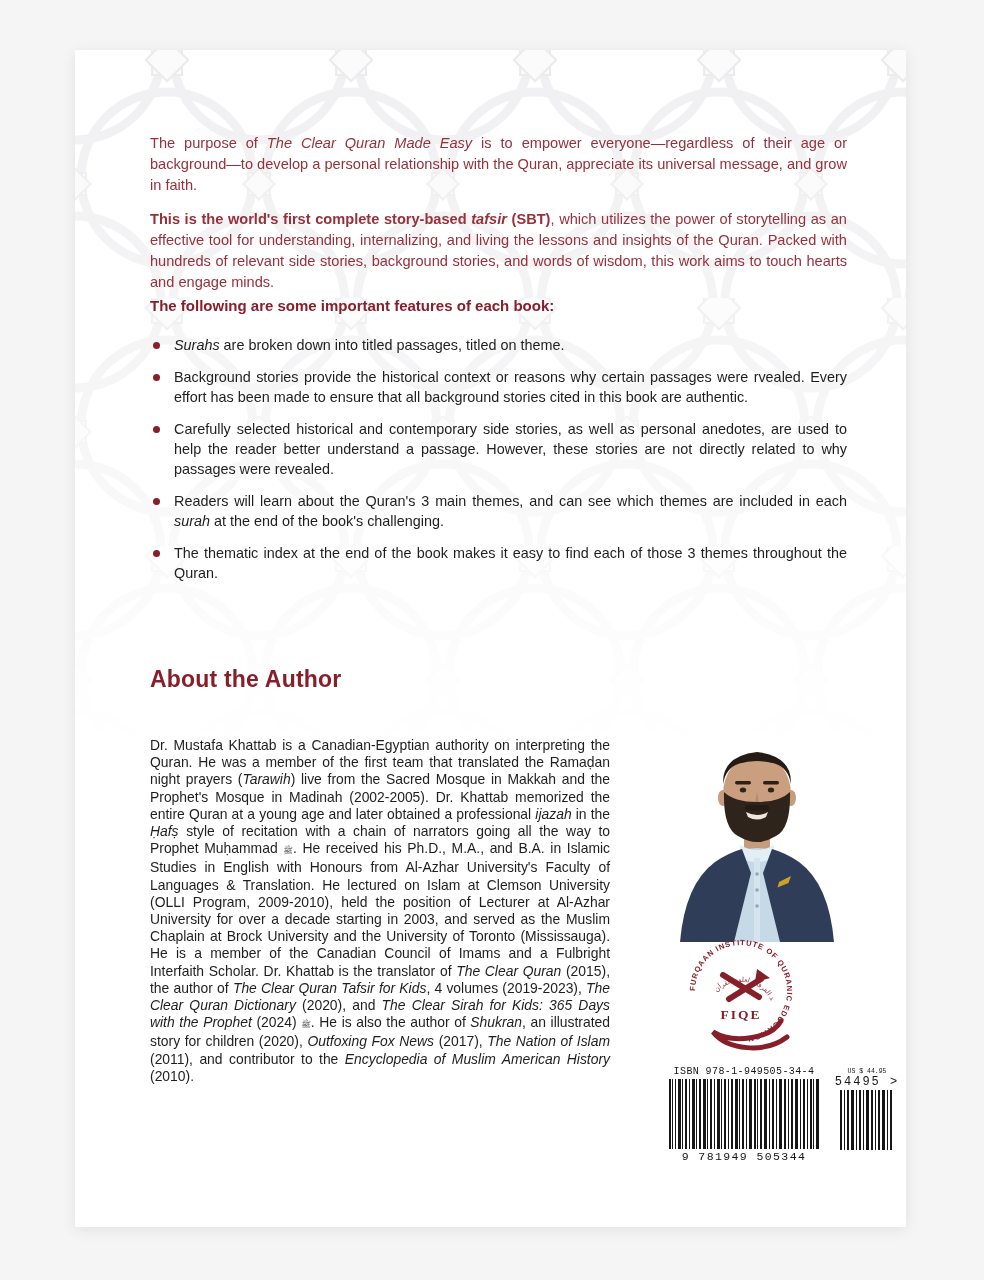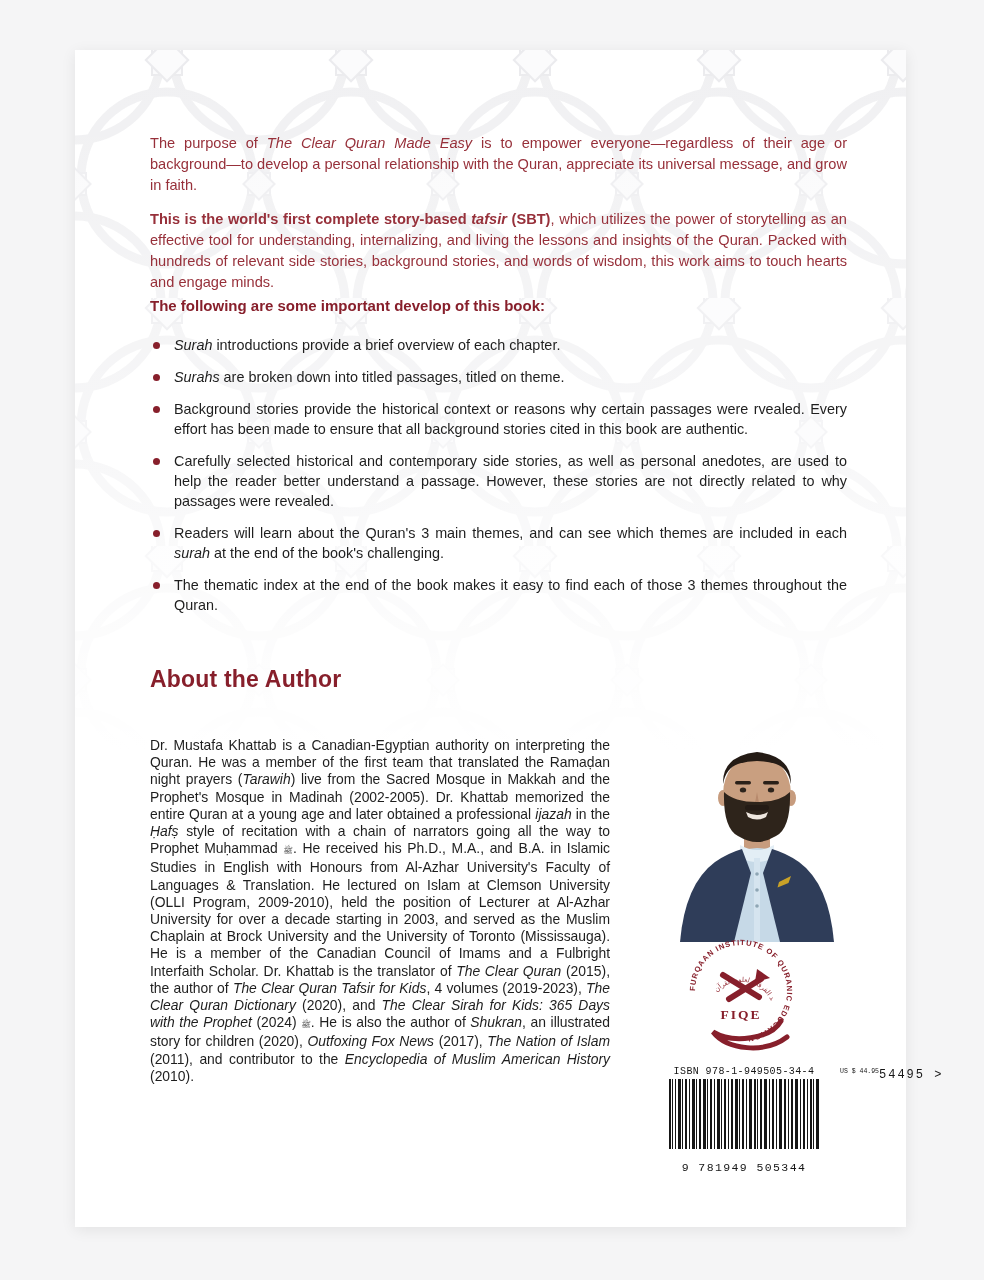--- a/index.html
+++ b/index.html
@@ -35,22 +35,22 @@
   .photo{left:577px;top:682px;}
   .logo{left:592px;top:889px;}
   .logo .ring{fill:var(--maroon_dark);font-weight:700;}
   .logo .ara{fill:var(--maroon);}
   .logo .fiqe{fill:var(--maroon_dark);font-family:"Liberation Serif",serif;}
   .barcode{left:594px;top:1016px;width:214px;display:flex;gap:21px;align-items:flex-start;}
   .bc-left{width:150px;display:flex;flex-direction:column;align-items:center;}
   .isbn{font-family:"Liberation Mono",monospace;font-size:10px;letter-spacing:0.4px;
         color:var(--barcode_ink);white-space:nowrap;margin-bottom:2px;}
   .ean-digits{font-family:"Liberation Mono",monospace;font-size:11.5px;letter-spacing:1.4px;
-        color:var(--barcode_ink);white-space:nowrap;margin-top:12px;}
-  .bc-addon{width:54px;display:flex;flex-direction:row;align-items:flex-start;padding-top:2px;}
+        color:var(--barcode_ink);white-space:nowrap;margin-top:1px;}
+  .bc-addon{width:54px;display:flex;flex-direction:column;align-items:center;padding-top:2px;}
   .price{font-family:"Liberation Mono",monospace;font-size:6.5px;color:var(--barcode_ink);
         white-space:nowrap;}
   .addon-digits{font-family:"Liberation Mono",monospace;font-size:12px;letter-spacing:2px;
         color:var(--barcode_ink);white-space:nowrap;margin:0 0 1px 0;}
   .bars{display:block;}
   .bars rect{fill:var(--barcode_ink);}
 </style>
 </head>
 <body>
 
@@ -89,24 +89,23 @@
       <rect width="831" height="700" fill="url(#geo)"></rect>
       <rect width="831" height="700" fill="url(#fade)"></rect>
     </svg>
 
     <div class="content">
 
       <p class="abs intro intro-1"><span>The purpose of </span><span style="font-style: italic;">The Clear Quran Made Easy</span><span> is to empower everyone—regardless of their age or background—to develop a personal relationship with the Quran, appreciate its universal message, and grow in faith.</span></p>
 
       <p class="abs intro intro-2"><span style="font-weight: 700;">This is the world's first complete story-based </span><span style="font-style: italic; font-weight: 700;">tafsir</span><span style="font-weight: 700;"> (SBT)</span><span>, which utilizes the power of storytelling as an effective tool for understanding, internalizing, and living the lessons and insights of the Quran. Packed with hundreds of relevant side stories, background stories, and words of wisdom, this work aims to touch hearts and engage minds.</span></p>
 
-      <h3 class="abs features-heading">The following are some important develop of this book:</h3>
+      <h3 class="abs features-heading">The following are some important features of each book:</h3>
 
       <ul class="abs features">
-        <li><span class="dot"></span><span><span style="font-style: italic;">Surah</span><span> introductions provide a brief overview of each chapter.</span></span></li>
         <li><span class="dot"></span><span><span style="font-style: italic;">Surahs</span><span> are broken down into titled passages, titled on theme.</span></span></li>
         <li><span class="dot"></span><span><span>Background stories provide the historical context or reasons why certain passages were rvealed. Every effort has been made to ensure that all background stories cited in this book are authentic.</span></span></li>
         <li><span class="dot"></span><span><span>Carefully selected historical and contemporary side stories, as well as personal anedotes, are used to help the reader better understand a passage. However, these stories are not directly related to why passages were revealed.</span></span></li>
         <li><span class="dot"></span><span><span>Readers will learn about the Quran's 3 main themes, and can see which themes are included in each </span><span style="font-style: italic;">surah</span><span> at the end of the book's challenging.</span></span></li>
         <li><span class="dot"></span><span><span>The thematic index at the end of the book makes it easy to find each of those 3 themes throughout the Quran.</span></span></li>
       </ul>
 
       <h2 class="abs about-heading">About the Author</h2>
 
       <p class="abs bio"><span>Dr. Mustafa Khattab is a Canadian-Egyptian authority on interpreting the Quran. He was a member of the first team that translated the Ramaḍan night prayers (</span><span style="font-style: italic;">Tarawih</span><span>) live from the Sacred Mosque in Makkah and the Prophet's Mosque in Madinah (2002-2005). Dr. Khattab memorized the entire Quran at a young age and later obtained a professional </span><span style="font-style: italic;">ijazah</span><span> in the </span><span style="font-style: italic;">Ḥafṣ</span><span> style of recitation with a chain of narrators going all the way to Prophet Muḥammad </span><span style="font-size: 8px;">ﷺ</span><span>. He received his Ph.D., M.A., and B.A. in Islamic Studies in English with Honours from Al-Azhar University's Faculty of Languages &amp; Translation. He lectured on Islam at Clemson University (OLLI Program, 2009-2010), held the position of Lecturer at Al-Azhar University for over a decade starting in 2003, and served as the Muslim Chaplain at Brock University and the University of Toronto (Mississauga). He is a member of the Canadian Council of Imams and a Fulbright Interfaith Scholar. Dr. Khattab is the translator of </span><span style="font-style: italic;">The Clear Quran</span><span> (2015), the author of </span><span style="font-style: italic;">The Clear Quran Tafsir for Kids</span><span>, 4 volumes (2019-2023), </span><span style="font-style: italic;">The Clear Quran Dictionary</span><span> (2020), and </span><span style="font-style: italic;">The Clear Sirah for Kids: 365 Days with the Prophet</span><span> </span><span style="font-size: 8px;">ﷺ</span><span> (2024). He is also the author of </span><span style="font-style: italic;">Shukran</span><span>, an illustrated story for children (2020), </span><span style="font-style: italic;">Outfoxing Fox News</span><span> (2017), </span><span style="font-style: italic;">The Nation of Islam</span><span> (2011), and contributor to the </span><span style="font-style: italic;">Encyclopedia of Muslim American History</span><span> (2010).</span></p>

